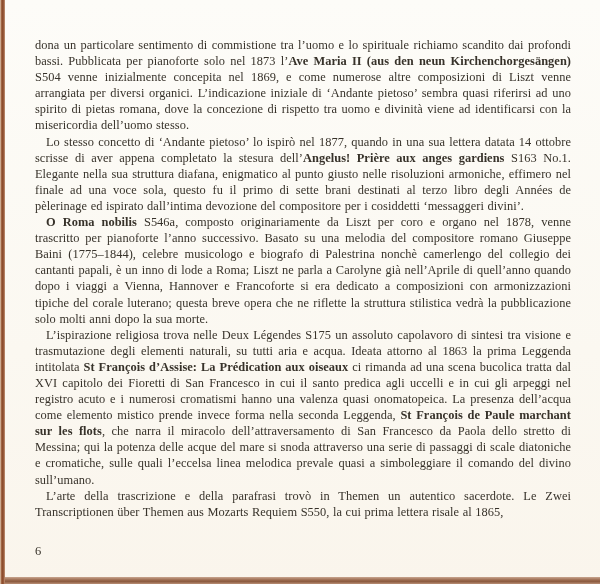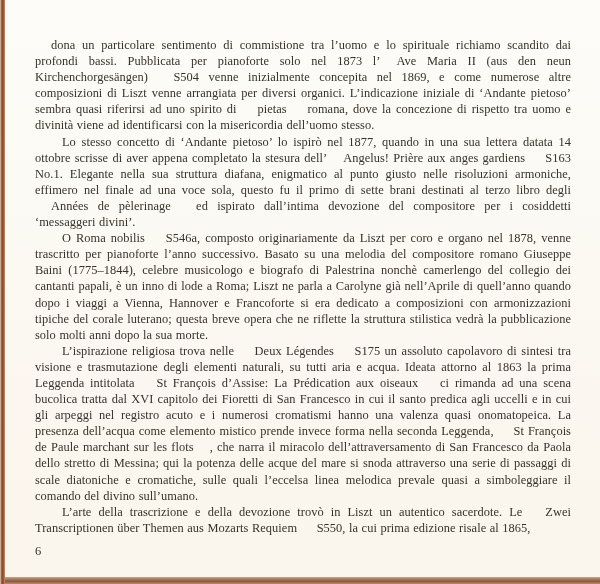--- a/index.html
+++ b/index.html
@@ -41,38 +41,38 @@
     letter-spacing: 0.05px;
     word-spacing: 0.4px;
   }
   .para {
     margin: 0;
     padding: 0;
   }
   .para.indented {
     text-indent: 11px;
   }
-  .run { font-style: normal; font-weight: normal; margin-left: 16px; }
-  .run.bold { font-weight: normal; }
+  .run { font-style: normal; font-weight: normal; }
+  .run.bold { font-weight: bold; }
   .run.italic { }
   .page-number {
     position: absolute;
     left: 35px;
     top: 544px;
     font-size: 12.5px;
     color: #37322a;
   }
 </style>
 </head>
 <body>
 
 <div class="edge-left"></div>
 <div class="edge-bottom"></div>
 
 <div class="text-block">
   <p class="para"><span class="run">dona un particolare sentimento di commistione tra l’uomo e lo spirituale richiamo scandito dai profondi bassi. Pubblicata per pianoforte solo nel 1873 l’</span><span class="run bold">Ave Maria II (aus den neun Kirchenchorgesängen)</span><span class="run"> S504 venne inizialmente concepita nel 1869, e come numerose altre composizioni di Liszt venne arrangiata per diversi organici. L’indicazione iniziale di ‘Andante pietoso’ sembra quasi riferirsi ad uno spirito di </span><span class="run italic">pietas</span><span class="run"> romana, dove la concezione di rispetto tra uomo e divinità viene ad identificarsi con la misericordia dell’uomo stesso.</span></p>
   <p class="para indented"><span class="run">Lo stesso concetto di ‘Andante pietoso’ lo ispirò nel 1877, quando in una sua lettera datata 14 ottobre scrisse di aver appena completato la stesura dell’</span><span class="run bold">Angelus! Prière aux anges gardiens</span><span class="run"> S163 No.1. Elegante nella sua struttura diafana, enigmatico al punto giusto nelle risoluzioni armoniche, effimero nel finale ad una voce sola, questo fu il primo di sette brani destinati al terzo libro degli </span><span class="run italic">Années de pèlerinage</span><span class="run"> ed ispirato dall’intima devozione del compositore per i cosiddetti ‘messaggeri divini’.</span></p>
   <p class="para indented"><span class="run bold">O Roma nobilis</span><span class="run"> S546a, composto originariamente da Liszt per coro e organo nel 1878, venne trascritto per pianoforte l’anno successivo. Basato su una melodia del compositore romano Giuseppe Baini (1775–1844), celebre musicologo e biografo di Palestrina nonchè camerlengo del collegio dei cantanti papali, è un inno di lode a Roma; Liszt ne parla a Carolyne già nell’Aprile di quell’anno quando dopo i viaggi a Vienna, Hannover e Francoforte si era dedicato a composizioni con armonizzazioni tipiche del corale luterano; questa breve opera che ne riflette la struttura stilistica vedrà la pubblicazione solo molti anni dopo la sua morte.</span></p>
   <p class="para indented"><span class="run">L’ispirazione religiosa trova nelle </span><span class="run italic">Deux Légendes</span><span class="run"> S175 un assoluto capolavoro di sintesi tra visione e trasmutazione degli elementi naturali, su tutti aria e acqua. Ideata attorno al 1863 la prima Leggenda intitolata </span><span class="run bold">St François d’Assise: La Prédication aux oiseaux</span><span class="run"> ci rimanda ad una scena bucolica tratta dal XVI capitolo dei Fioretti di San Francesco in cui il santo predica agli uccelli e in cui gli arpeggi nel registro acuto e i numerosi cromatismi hanno una valenza quasi onomatopeica. La presenza dell’acqua come elemento mistico prende invece forma nella seconda Leggenda, </span><span class="run bold">St François de Paule marchant sur les flots</span><span class="run">, che narra il miracolo dell’attraversamento di San Francesco da Paola dello stretto di Messina; qui la potenza delle acque del mare si snoda attraverso una serie di passaggi di scale diatoniche e cromatiche, sulle quali l’eccelsa linea melodica prevale quasi a simboleggiare il comando del divino sull’umano.</span></p>
-  <p class="para indented"><span class="run">L’arte della trascrizione e della devozione trovò in Liszt un autentico sacerdote. Le </span><span class="run italic">Zwei Transcriptionen über Themen aus Mozarts Requiem</span><span class="run"> S550, la cui prima edizione risale al 1865,</span></p>
+  <p class="para indented"><span class="run">L’arte della trascrizione e della parafrasi trovò in Themen un autentico sacerdote. Le </span><span class="run italic">Zwei Transcriptionen über Themen aus Mozarts Requiem</span><span class="run"> S550, la cui prima lettera risale al 1865,</span></p>
 </div>
 
 <div class="page-number">6</div>
 
 </body></html>

